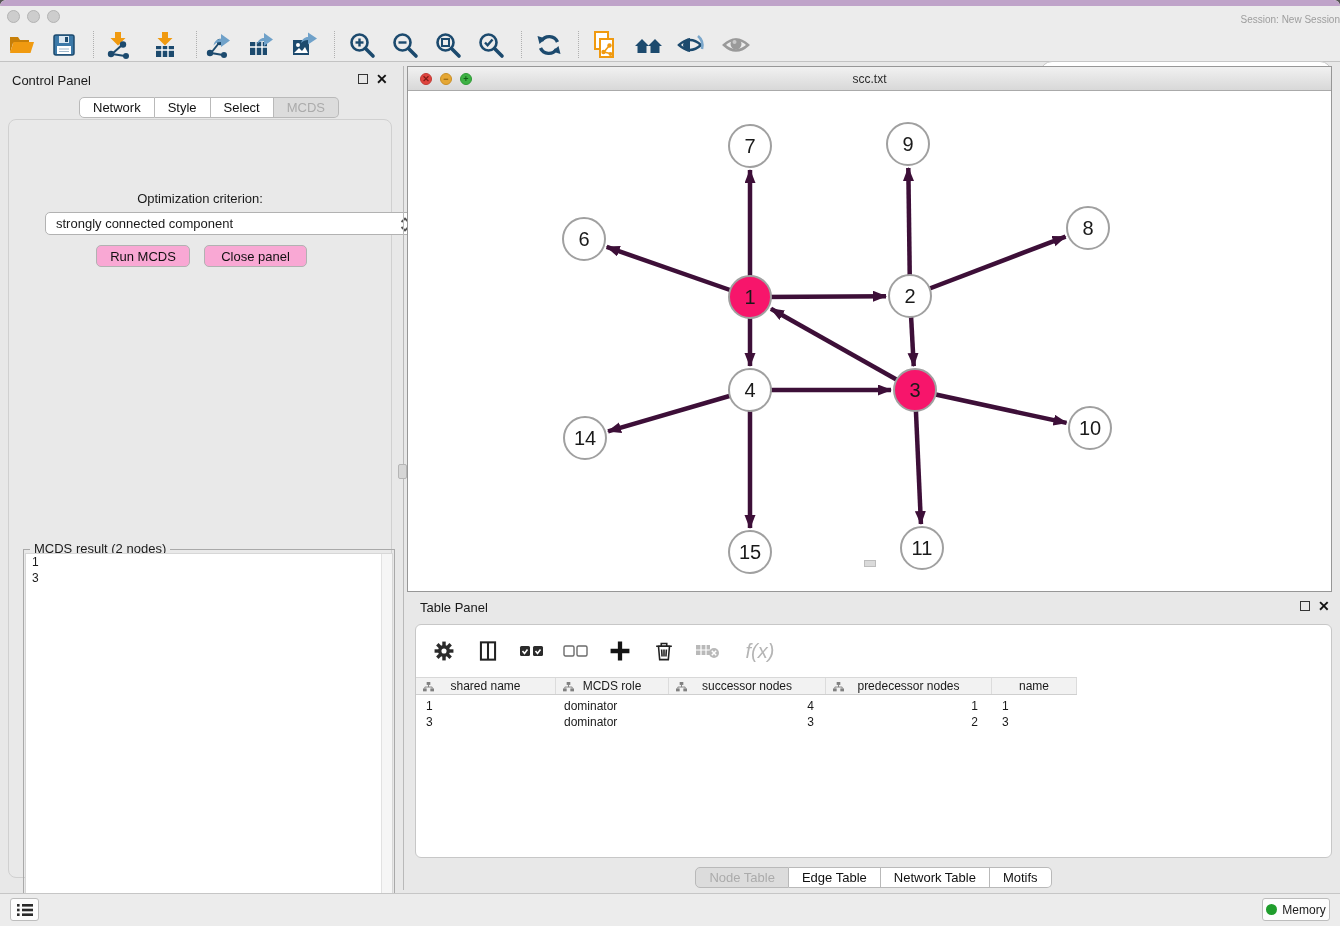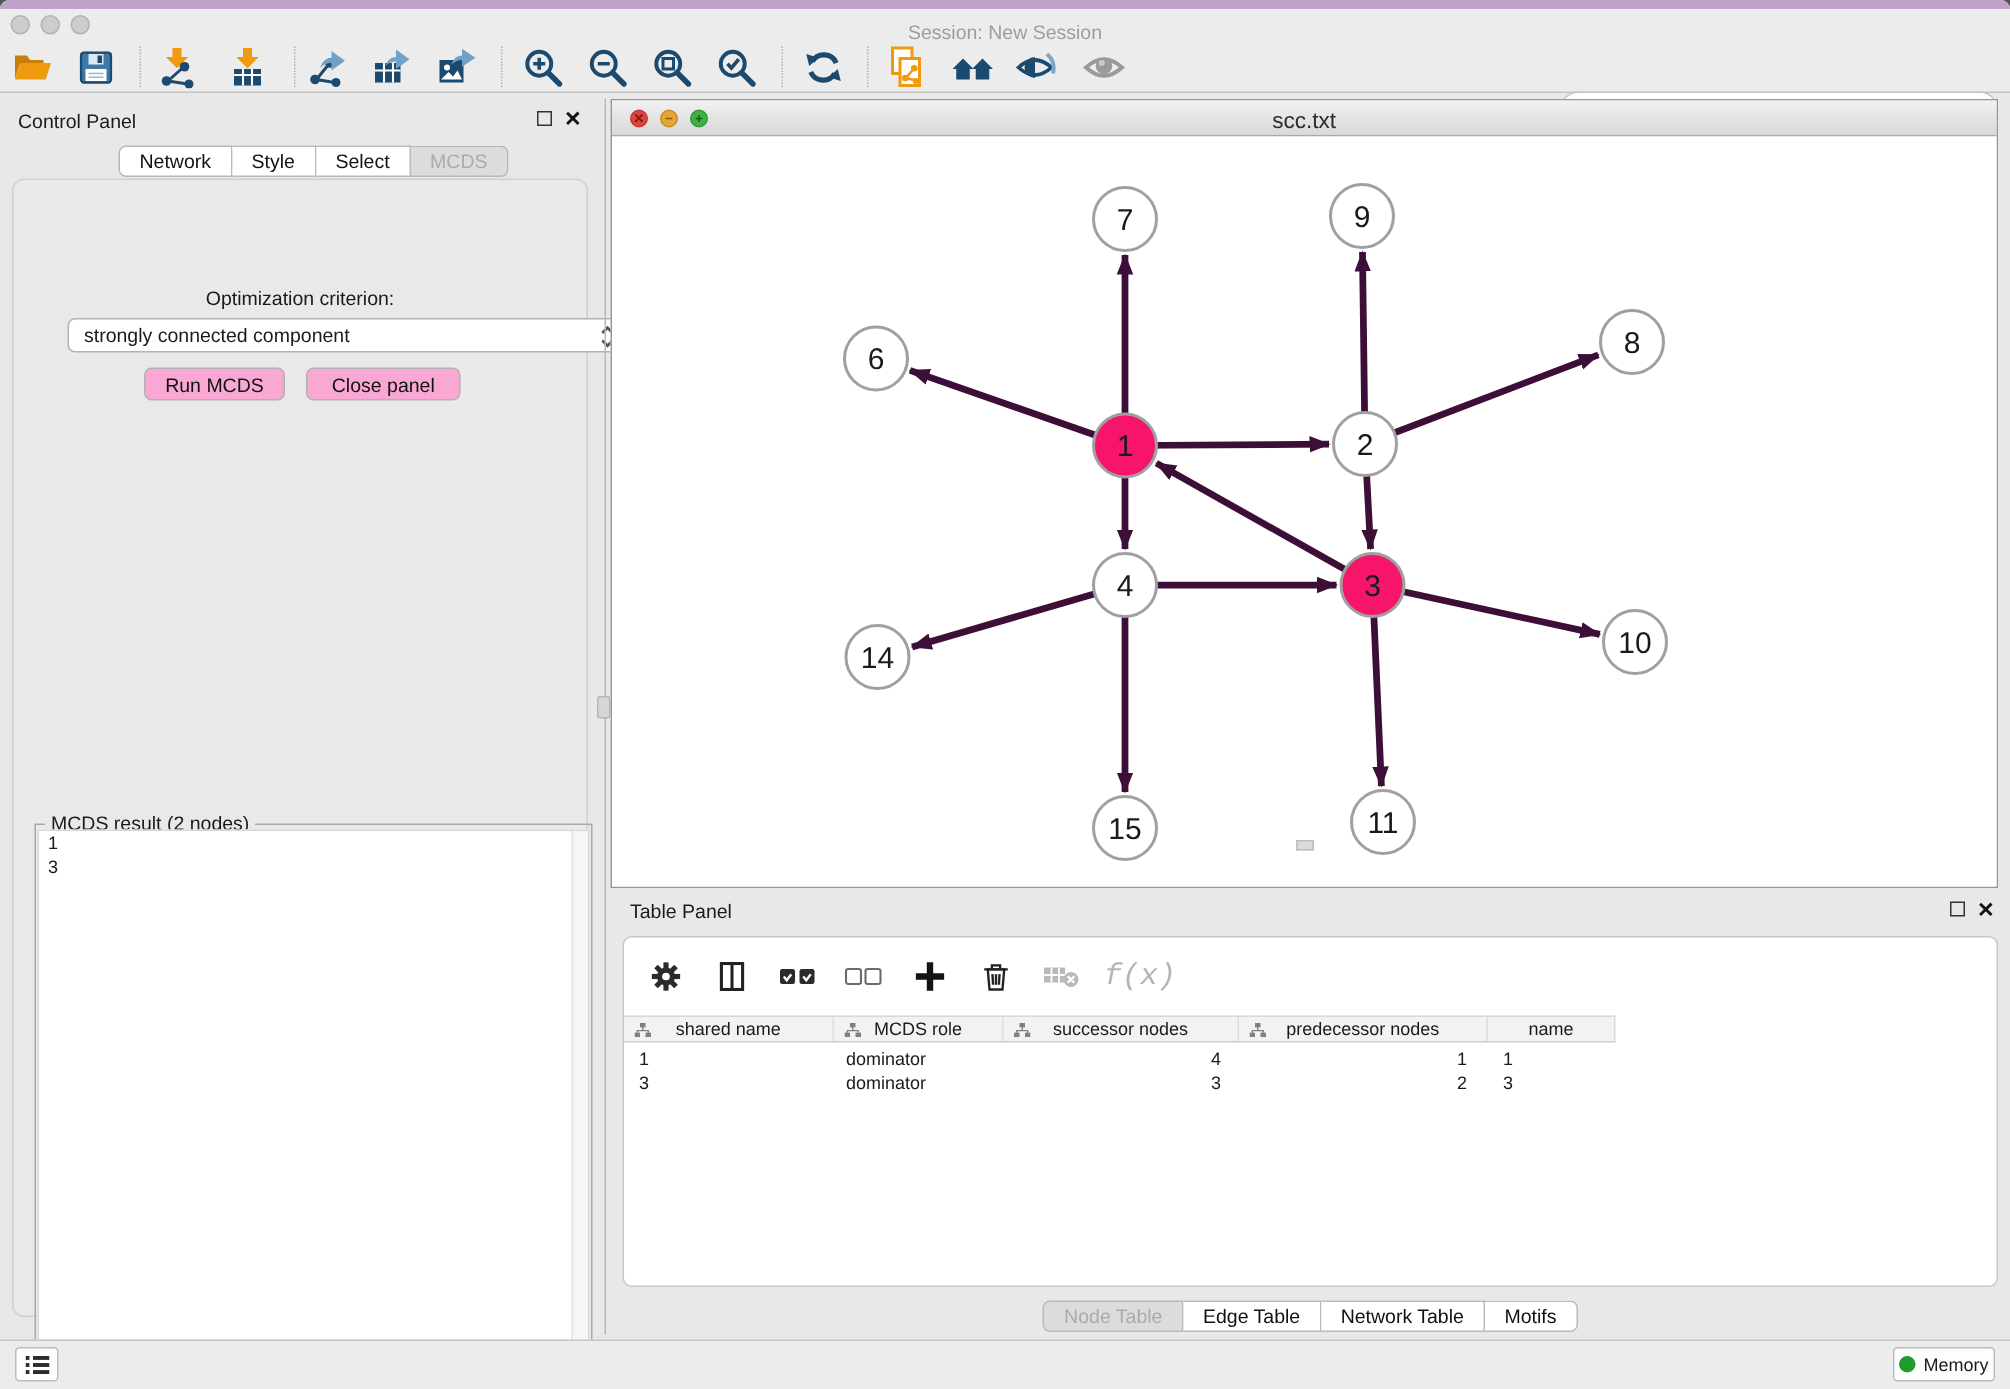--- a/index.html
+++ b/index.html
@@ -10,21 +10,21 @@
     font-family:"Liberation Sans", sans-serif; font-size:13px; color:#1a1a1a;
     border-radius:6px 6px 0 0;
   }
   .abs { position:absolute; }
 
   
   #desktop-strip { left:0; top:0; width:1340px; height:6px; background:#bfa3c9; border-radius:6px 6px 0 0; }
   #titlebar { left:0; top:6px; width:1340px; height:22px; background:#ececec; }
   .traffic { width:13px; height:13px; border-radius:50%; top:4px; }
   .traffic.inactive { background:#cdcdcd; border:1px solid #b3b3b3; }
-  #window-title { left:0; top:8px; width:1340px; text-align:center; color:#9d9d9d; font-size:13px; }
+  #window-title { left:0; top:8px; width:1340px; text-align:right; color:#9d9d9d; font-size:10px; }
 
   #toolbar { left:0; top:28px; width:1340px; height:34px; background:#ececec; border-bottom:1px solid #c3c3c3; }
   .tbicon { top:2px; width:34px; height:30px; display:flex; align-items:center; justify-content:center; cursor:default; }
   .tbsep { top:3px; width:0; height:27px; border-left:1px dotted #b0b0b0; }
   #quick-search { left:1040px; top:33px; width:292px; height:24px; background:#fff; border:1px solid #c6c6c6; border-radius:12px; display:flex; align-items:center; padding-left:7px; }
   #quick-search input { border:none; outline:none; width:250px; font-size:12px; font-family:"Liberation Sans",sans-serif; background:transparent; }
 
   
   #control-panel { left:0; top:66px; width:400px; height:824px; }
   .panel-btns { display:flex; gap:8px; align-items:center; }
@@ -49,21 +49,21 @@
   #mcds-text .line { padding-left:6px; font-size:12px; line-height:16px; }
   #mcds-scroll { position:absolute; right:0; top:0; width:11px; height:100%; background:#f6f6f6; border-left:1px solid #e2e2e2; }
 
   
   #v-splitter { left:403px; top:66px; width:1px; height:824px; background:#b9b9b9; }
   #v-splitter-handle { left:398px; top:464px; width:9px; height:15px; background:#d6d6d6; border:1px solid #b5b5b5; border-radius:2px; }
 
   
   #network-window { left:407px; top:66px; width:925px; height:526px; border:1px solid #979797; background:#fff; }
   #net-titlebar { left:0; top:0; width:923px; height:24px; background:linear-gradient(#f1f1f1,#d8d8d8); border-bottom:1px solid #aaa; }
-  #net-title { left:0; top:5px; width:923px; text-align:center; font-size:15px; color:#2b2b2b; }
+  #net-title { left:0; top:5px; width:923px; text-align:center; font-size:12px; color:#2b2b2b; }
   .tl { width:12px; height:12px; border-radius:50%; top:6px; display:flex; align-items:center; justify-content:center; font-size:9px; font-weight:bold; line-height:1; }
   .tl.red { background:#e0443e; border:1px solid #c03a34; color:#7c1a16; }
   .tl.yellow { background:#e5a734; border:1px solid #c98f25; color:#8a5d0d; }
   .tl.green { background:#3eb244; border:1px solid #2f9a36; color:#135f18; }
   #net-canvas { left:0; top:24px; width:923px; height:500px; background:#fff; }
   #canvas-handle { left:456px; top:493px; width:12px; height:7px; background:#dadada; border:1px solid #bdbdbd; }
 
   
   #table-panel { left:407px; top:595px; width:933px; height:295px; }
   #tp-container { left:8px; top:29px; width:917px; height:234px; background:#fff; border:1px solid #c7c7c7; border-radius:6px; overflow:hidden; }
@@ -413,21 +413,21 @@
               <g stroke="#fff" stroke-width="1.2">
                 <line x1="1" y1="9" x2="15" y2="9"></line>
                 <line x1="6" y1="4" x2="6" y2="14"></line>
                 <line x1="11" y1="4" x2="11" y2="14"></line>
               </g>
               <circle cx="19" cy="12" r="5" fill="#b9b9b9"></circle>
               <path d="M16.8 9.8 l4.4 4.4 M21.2 9.8 l-4.4 4.4" stroke="#fff" stroke-width="1.5"></path>
             </svg>
         </span>
         <span class="tp-ic" style="width:44px">
-          <span style="font-family:Liberation Mono, monospace; font-style:italic; font-size:20px; color:#b5b5b5;">f(x)</span>
+          <span style="font-family:Liberation Sans, sans-serif; font-style:italic; font-size:20px; color:#b5b5b5;">f(x)</span>
         </span>
       </div>
 
       <div id="tp-header">
         <div class="th-cell" style="width:140px">
           <svg class="sort-ic" width="11" height="11" viewBox="0 0 12 12">
               <g fill="#808080">
                 <rect x="4" y="0" width="4" height="3.2"></rect>
                 <rect x="0" y="7" width="4" height="3.2"></rect>
                 <rect x="8" y="7" width="4" height="3.2"></rect>

